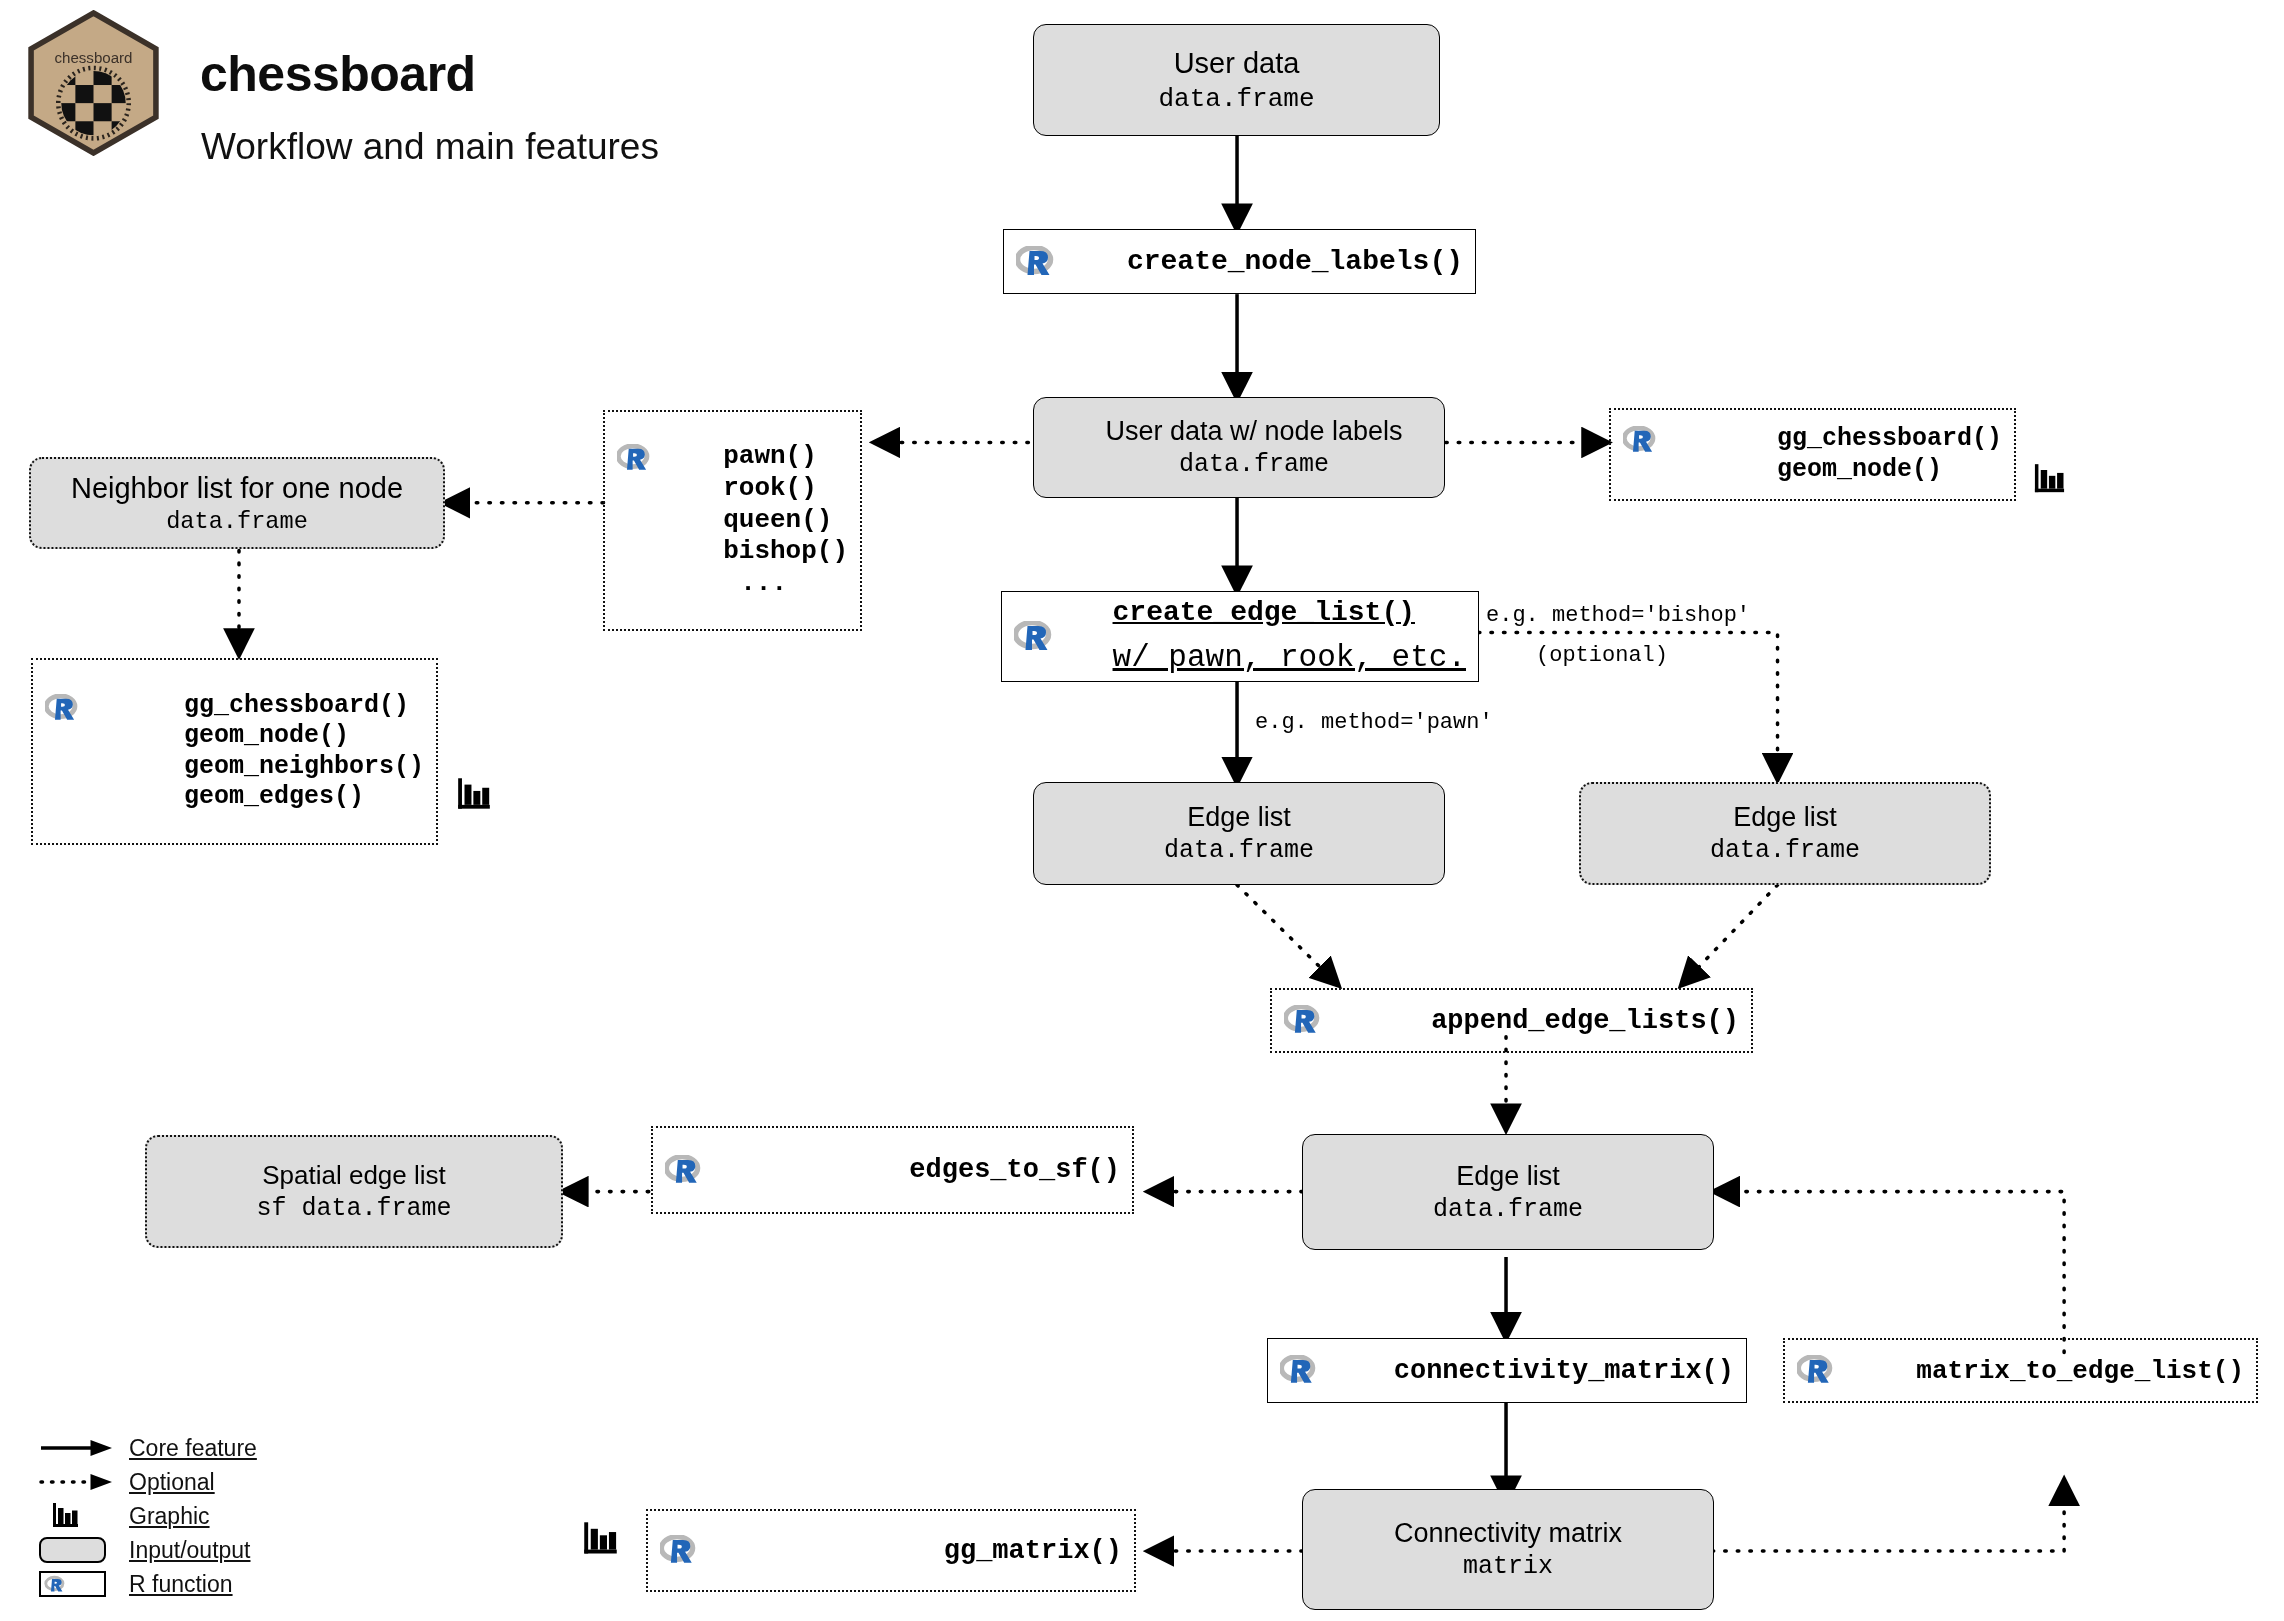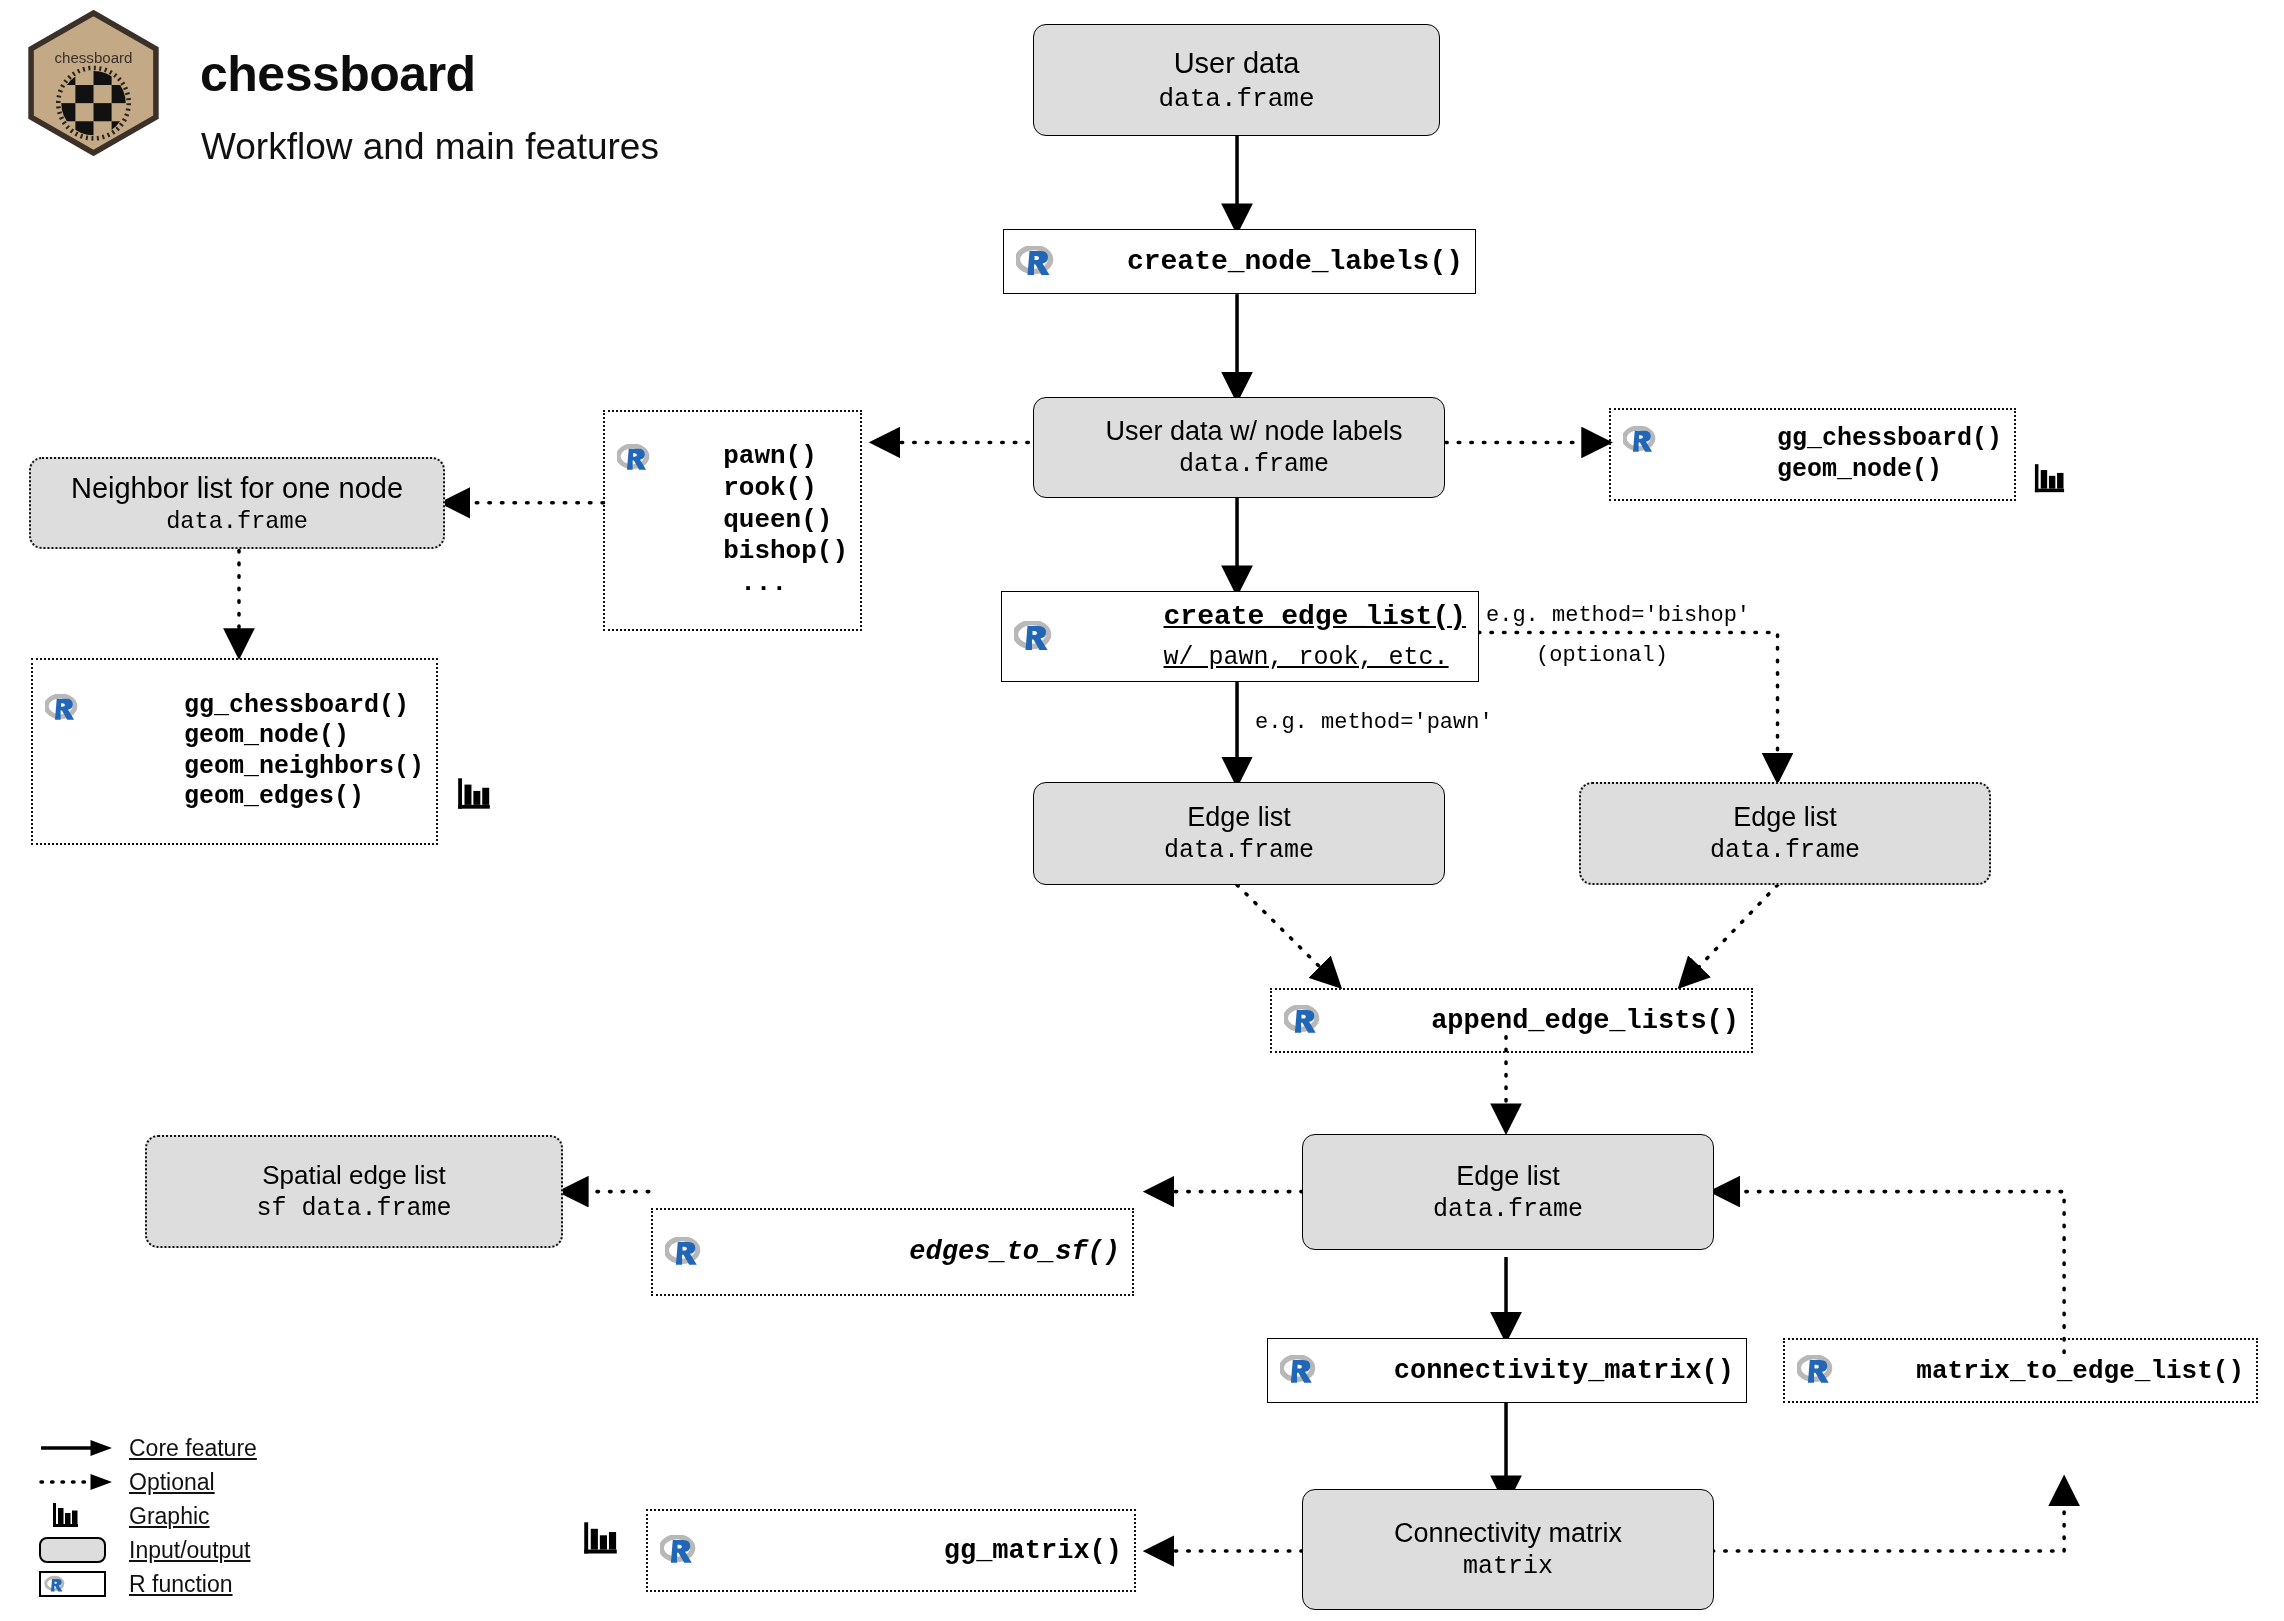--- a/index.html
+++ b/index.html
@@ -225,21 +225,21 @@
   <div class="node fn" style="left:1001px;top:591px;width:478px;height:91px;">
     <div class="fnrow left">
       <span class="rlogo">
         <svg width="38" height="30" viewBox="0 0 76 60">
             <ellipse cx="36" cy="27" rx="33" ry="24" fill="none" stroke="#b8b8b8" stroke-width="11"></ellipse>
             <path d="M27 10 h22 q15 0 15 13 q0 10 -11 12 l14 23 h-16 l-12 -21 h-3 v21 h-13 z M40 20 h-3 v8 h3 q6 0 6 -4 q0 -4 -6 -4 z" fill="#2266b8"></path>
           </svg>
       </span>
       <span class="fnlist" style="gap:9px;text-decoration:underline;">
         <span class="mono" style="font-size:28px;">create_edge_list()</span>
-        <span class="sub" style="font-size:25px;">w/ pawn, rook, etc.</span>
+        <span class="sub" style="font-size:31px;">w/ pawn, rook, etc.</span>
       </span>
     </div>
   </div>
 
   <div class="edge-label" style="left:1486px;top:603px;">e.g. method='bishop'</div>
   <div class="edge-label" style="left:1536px;top:643px;">(optional)</div>
   <div class="edge-label" style="left:1255px;top:710px;">e.g. method='pawn'</div>
 
   <div class="node io" style="left:1033px;top:782px;width:412px;height:103px;">
     <div class="ttl" style="font-size:27px;">Edge list</div>
@@ -261,21 +261,21 @@
       </span>
       <span class="mono" style="font-size:27px;">append_edge_lists()</span>
     </div>
   </div>
 
   <div class="node io" style="left:1302px;top:1134px;width:412px;height:116px;">
     <div class="ttl" style="font-size:27px;">Edge list</div>
     <div class="sub" style="font-size:25px;margin-top:3px;">data.frame</div>
   </div>
 
-  <div class="node plain" style="left:651px;top:1208px;width:483px;height:88px;font-style:italic;">
+  <div class="node plain" style="left:651px;top:1126px;width:483px;height:88px;">
     <div class="fnrow left">
       <span class="rlogo">
         <svg width="36" height="29" viewBox="0 0 76 60">
             <ellipse cx="36" cy="27" rx="33" ry="24" fill="none" stroke="#b8b8b8" stroke-width="11"></ellipse>
             <path d="M27 10 h22 q15 0 15 13 q0 10 -11 12 l14 23 h-16 l-12 -21 h-3 v21 h-13 z M40 20 h-3 v8 h3 q6 0 6 -4 q0 -4 -6 -4 z" fill="#2266b8"></path>
           </svg>
       </span>
       <span class="mono" style="font-size:27px;">edges_to_sf()</span>
     </div>
   </div>

